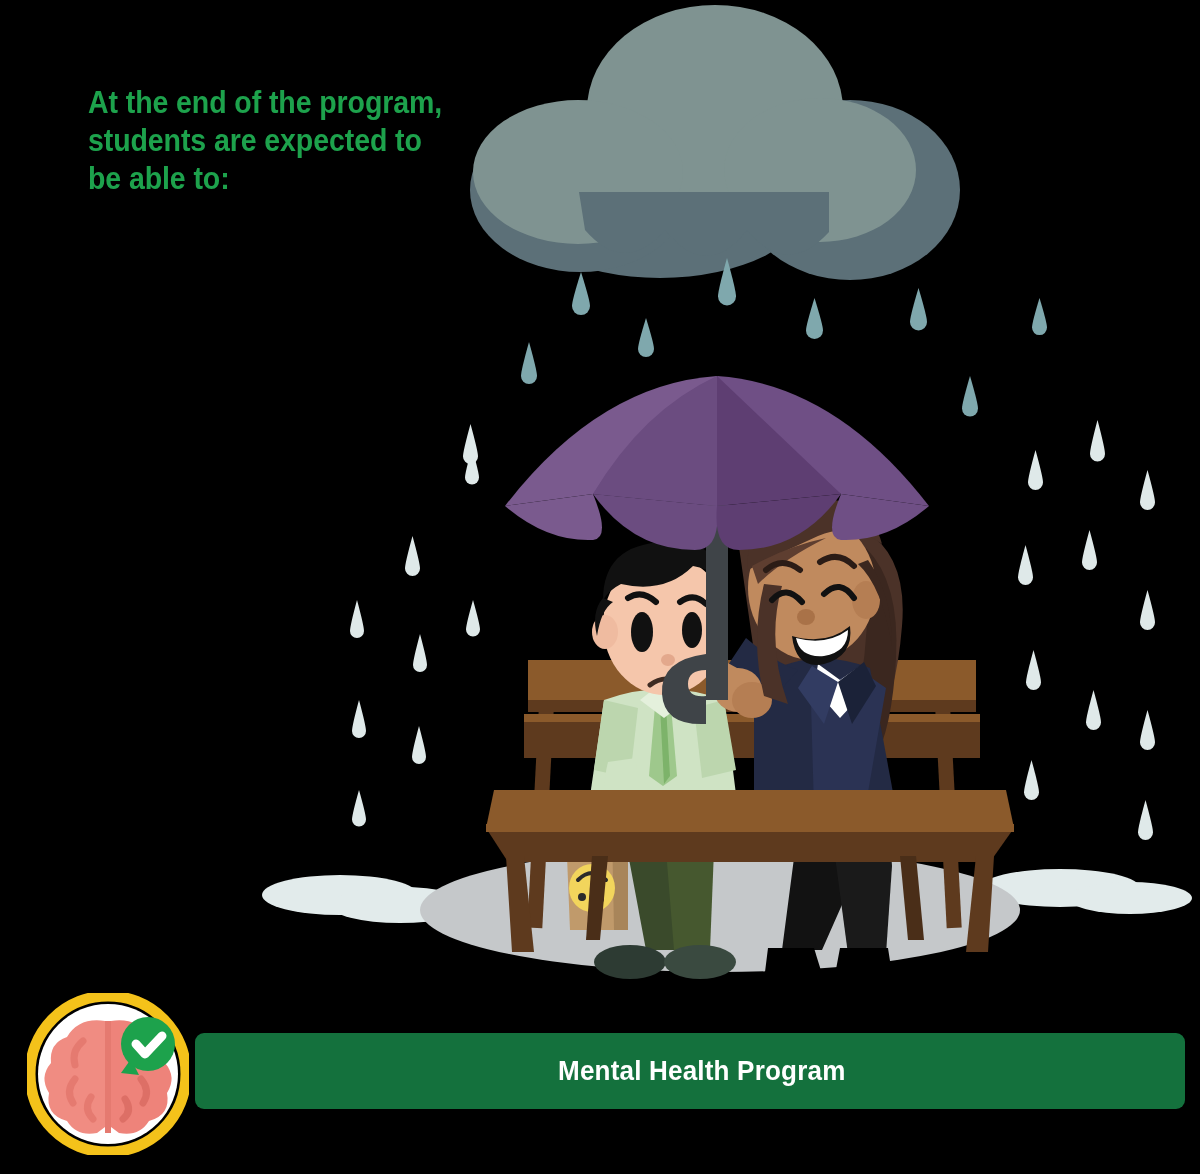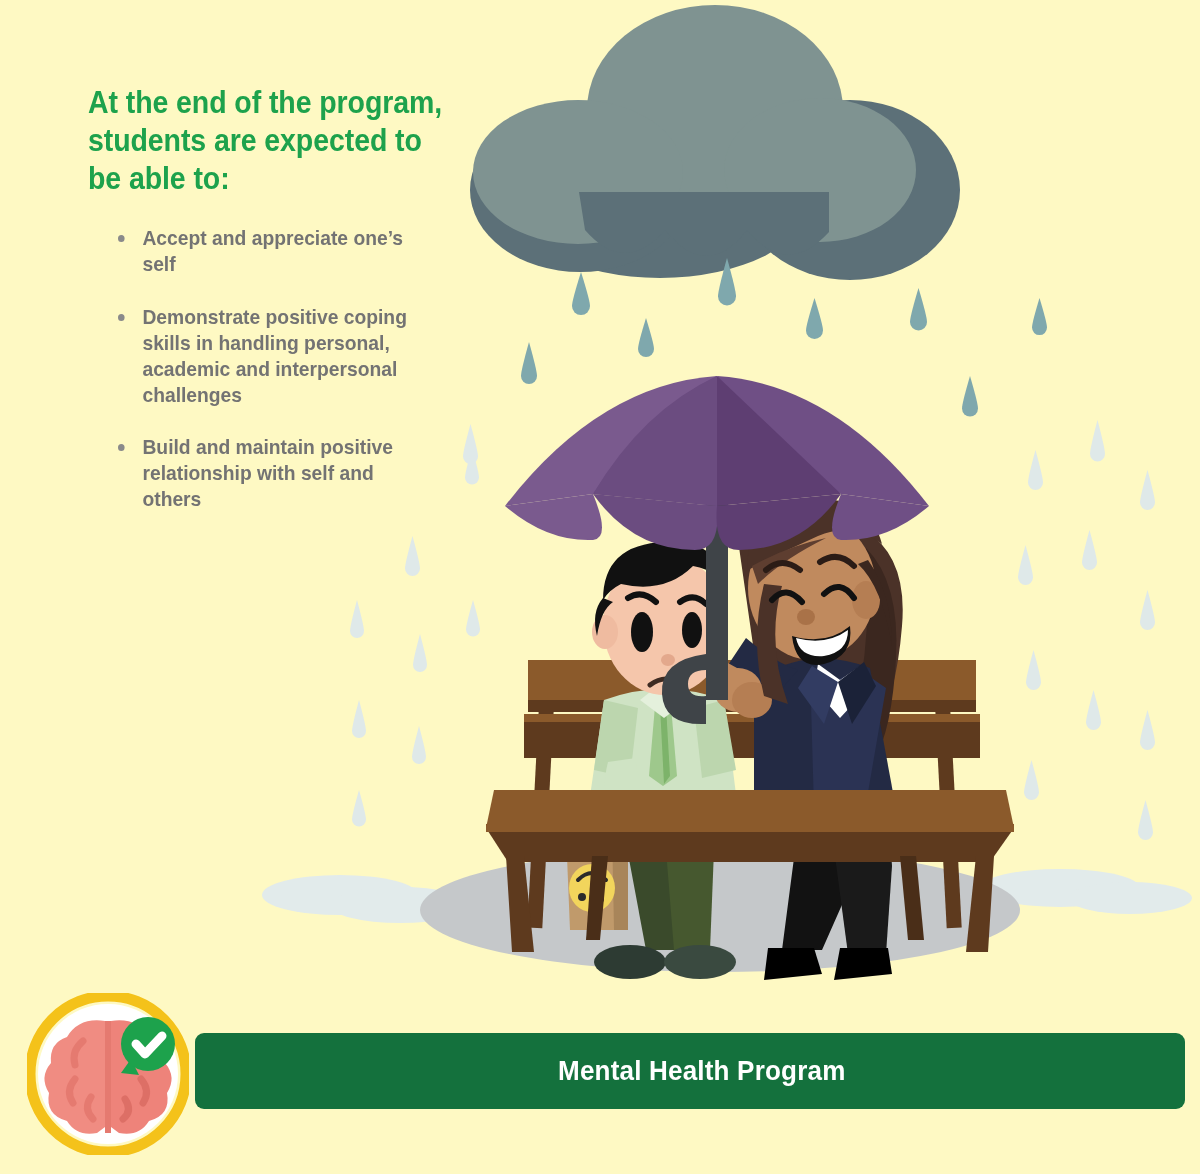--- a/index.html
+++ b/index.html
@@ -11,21 +11,21 @@
     width: 1200px;
     height: 1174px;
     position: relative;
     overflow: hidden;
     font-family: "Liberation Sans", sans-serif;
   }
 
   #slide {
     position: absolute;
     inset: 0;
-    background: #fef9c3;
+    background: #000000;
   }
 
   
   #art {
     position: absolute;
     left: 0;
     top: 0;
     width: 1200px;
     height: 1174px;
   }
@@ -306,25 +306,20 @@
       <path d="M593,494 l124,12 q4,44 -22,44 q-62,0 -102,-56 Z" fill="#6B4C80"></path>
       <path d="M717,506 l124,-12 q-40,56 -102,56 q-26,0 -22,-44 Z" fill="#5E3E72"></path>
       <path d="M841,494 q44,6 88,12 q-42,36 -88,34 q-18,-2 0,-46 Z" fill="#6F4F85"></path>
     </g>
   </svg>
 
   <div id="text-col">
     <h1 id="heading">At the end of the program,
 students are expected to
 be able to:</h1>
-    <ul id="objectives">
-        <li>Accept and appreciate one’s self</li>
-        <li>Demonstrate positive coping skills in handling personal, academic and interpersonal challenges</li>
-        <li>Build and maintain positive relationship with self and others</li>
-      </ul>
   </div>
 
   <div id="banner">
     <span id="banner-title">Mental Health Program</span>
   </div>
 
   <svg id="logo-badge" viewBox="0 0 162 162">
     <circle cx="81" cy="81" r="78" fill="none" stroke="#F4C21A" stroke-width="11"></circle>
     <circle cx="81" cy="81" r="70" fill="#FFFFFF"></circle>
     <g>

